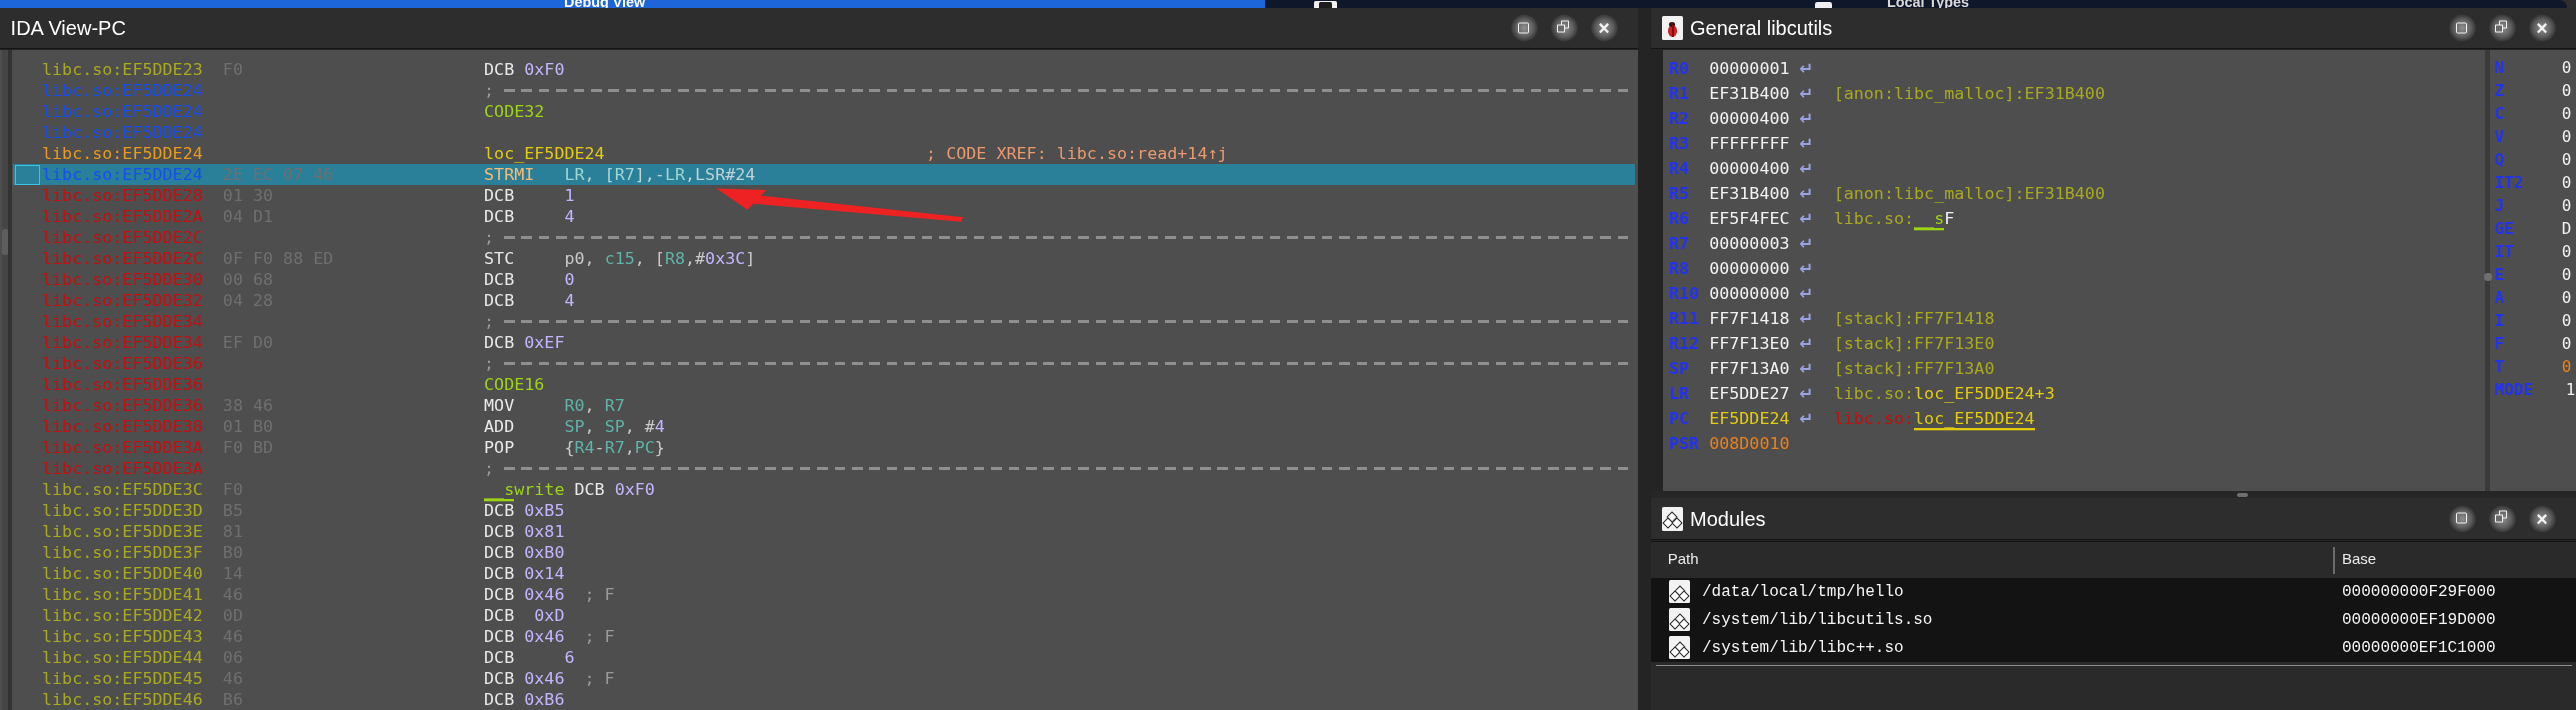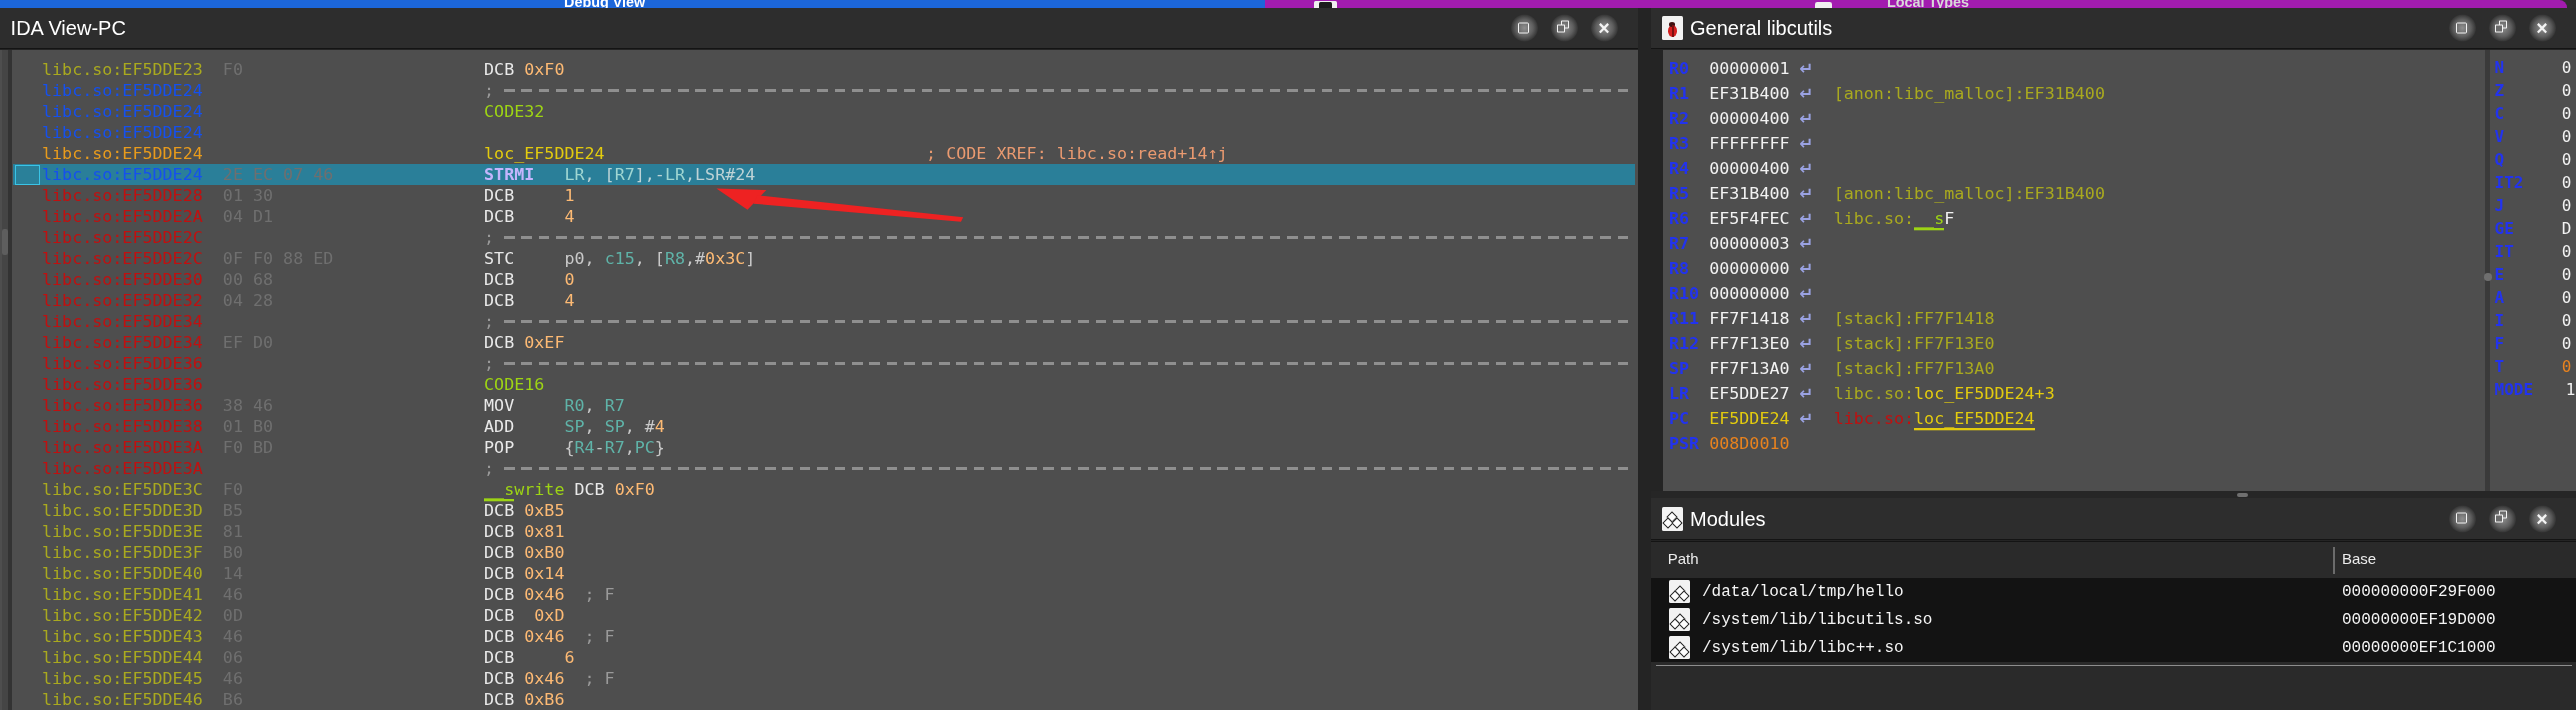--- a/index.html
+++ b/index.html
@@ -2,21 +2,21 @@
 <html style="font-size:12px"><head>
 <meta charset="utf-8">
 <style>
   html,body{margin:0;padding:0;background:#232323;}
   #app{position:relative;width:2576px;height:710px;background:#242424;overflow:hidden;
        font-family:"Liberation Sans",sans-serif;}
   
   #topbar{position:absolute;left:0;top:0;width:2576px;height:8.3px;background:#2f2f2f;overflow:hidden;}
   #tab-debug{position:absolute;left:0;top:0;width:1268px;height:8.3px;background:#1c66d9;}
   #tab-debug span{position:absolute;left:564px;top:-6px;font-size:14.4px;font-weight:bold;color:#ffffff;}
-  #tab-right{position:absolute;left:1265px;top:0;width:1302px;height:8.3px;background:#a21caf;border-top-right-radius:7.6px;}
+  #tab-right{position:absolute;left:1265px;top:0;width:1302px;height:8.3px;background:#0f172a;border-top-right-radius:7.6px;}
   #tb-icon1{position:absolute;left:49px;top:0.8px;width:23px;height:10.6px;background:#f0f0f0;border-radius:1.5px;}
   #tb-icon1 i{position:absolute;left:4.5px;top:1.5px;width:13px;height:9px;background:#1c1c1c;border-radius:1.5px;display:block;}
   #tb-icon2{position:absolute;left:550px;top:1.5px;width:16.7px;height:9px;background:#f0f0f0;border-radius:2.3px;}
   #tab-right .lt{position:absolute;left:622px;top:-6px;font-size:14.4px;font-weight:bold;color:#d9d9d9;}
   
   .titlebar{position:absolute;background:#2d2d2d;border-bottom:1.5px solid #141414;}
   .titlebar .ttl{position:absolute;top:50%;transform:translateY(-50%);font-size:20px;color:#ffffff;}
   .winbtns{position:absolute;top:50%;transform:translateY(-50%);display:flex;gap:13px;}
   .wbtn{width:27px;height:27px;border-radius:50%;position:relative;
         background:radial-gradient(circle,#8f8f8f 0%,#5f5f5f 45%,rgba(80,80,80,0) 75%);}
@@ -37,25 +37,25 @@
   #rail-line{position:absolute;left:8.3px;top:0;width:3.8px;height:660px;background:#333333;}
   #rail-thumb{position:absolute;left:1.5px;top:179px;width:6.8px;height:26px;background:#5e5e5e;border-radius:2.3px;}
   #lines{position:absolute;left:42px;top:9px;}
   .ln{position:relative;z-index:0;width:1593px;height:21px;white-space:pre;
       font-family:"DejaVu Sans Mono",monospace;font-size:16.7px;line-height:21px;}
   .ln.hl::before{content:"";position:absolute;left:-29.5px;right:0;top:0;bottom:0;background:#2a7f99;z-index:-1;}
   .pcmark{position:absolute;left:-27px;top:0.8px;width:23px;height:18px;background:#2a8099;
           border:1.9px solid #3ac4e6;z-index:1;}
   .s-a{color:#a9a91f}.s-b{color:#1550ee}.s-o{color:#e89b1c}.s-r{color:#c01010}
   .s-x{color:#6f6f6f}
-  .s-w{color:#e9e9e9}.s-p{color:#c9c9c9}.s-t{color:#5fb3a8}.s-n{color:#fdba74}
+  .s-w{color:#e9e9e9}.s-p{color:#c9c9c9}.s-t{color:#5fb3a8}.s-n{color:#c4b5fd}
   .s-g{color:#9dd414}.s-gu{color:#9dd414;box-shadow:0 2.3px 0 #9dd414;}
   .s-y{color:#e3cb0e}.s-yu{color:#e3cb0e;box-shadow:0 2.3px 0 #e3cb0e;}
   .s-c{color:#ea9a70}.s-d{color:#9a9a9a}
-  .s-hw{color:#c4b5fd;font-weight:bold}.s-hp{color:#bdd3d6}.s-ht{color:#9fd6d2}
+  .s-hw{color:#fdba74;font-weight:normal}.s-hp{color:#bdd3d6}.s-ht{color:#9fd6d2}
   .s-an{color:#a9a91f}.s-rr{color:#c01010}.s-wv{color:#f2f2f2}.s-or{color:#e8821e}
   .dash{display:inline-block;width:1127px;height:2.3px;vertical-align:4.5px;
         background:repeating-linear-gradient(90deg,#8f8f8f 0 10.6px,rgba(0,0,0,0) 10.6px 17.4px);}
   #arrow-svg{position:absolute;left:0;top:0;pointer-events:none;}
   
   #gap-col{position:absolute;left:1638px;top:8.3px;width:13px;height:702px;background:#242424;}
   #reg-title{left:1651px;top:8.3px;width:925px;height:40px;}
   #reg-title .ttl{left:39px;}
   #reg-title .winbtns{right:20.4px;}
   #mod-title .winbtns{right:20.4px;}

